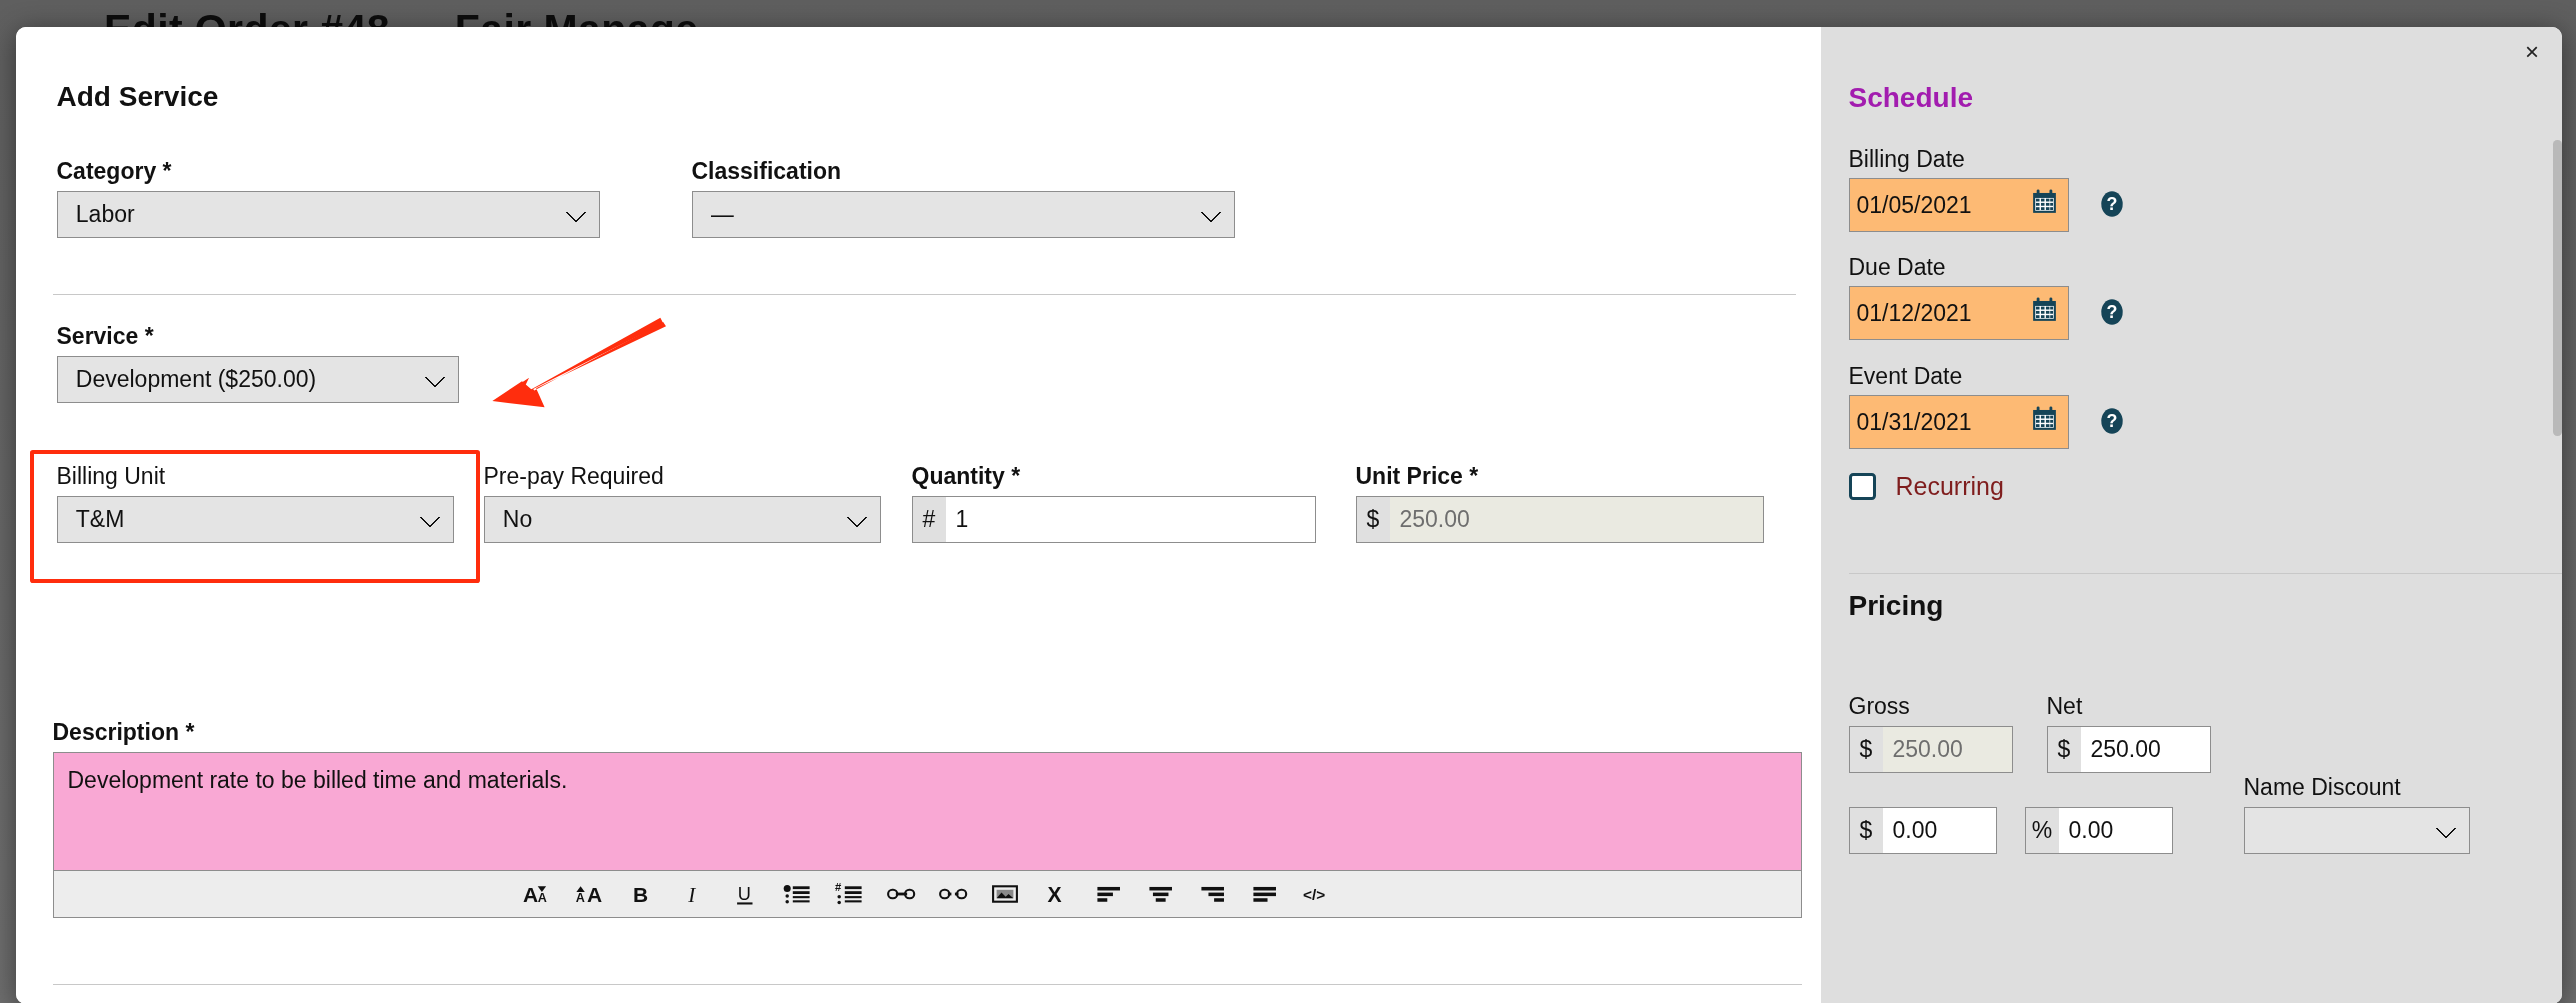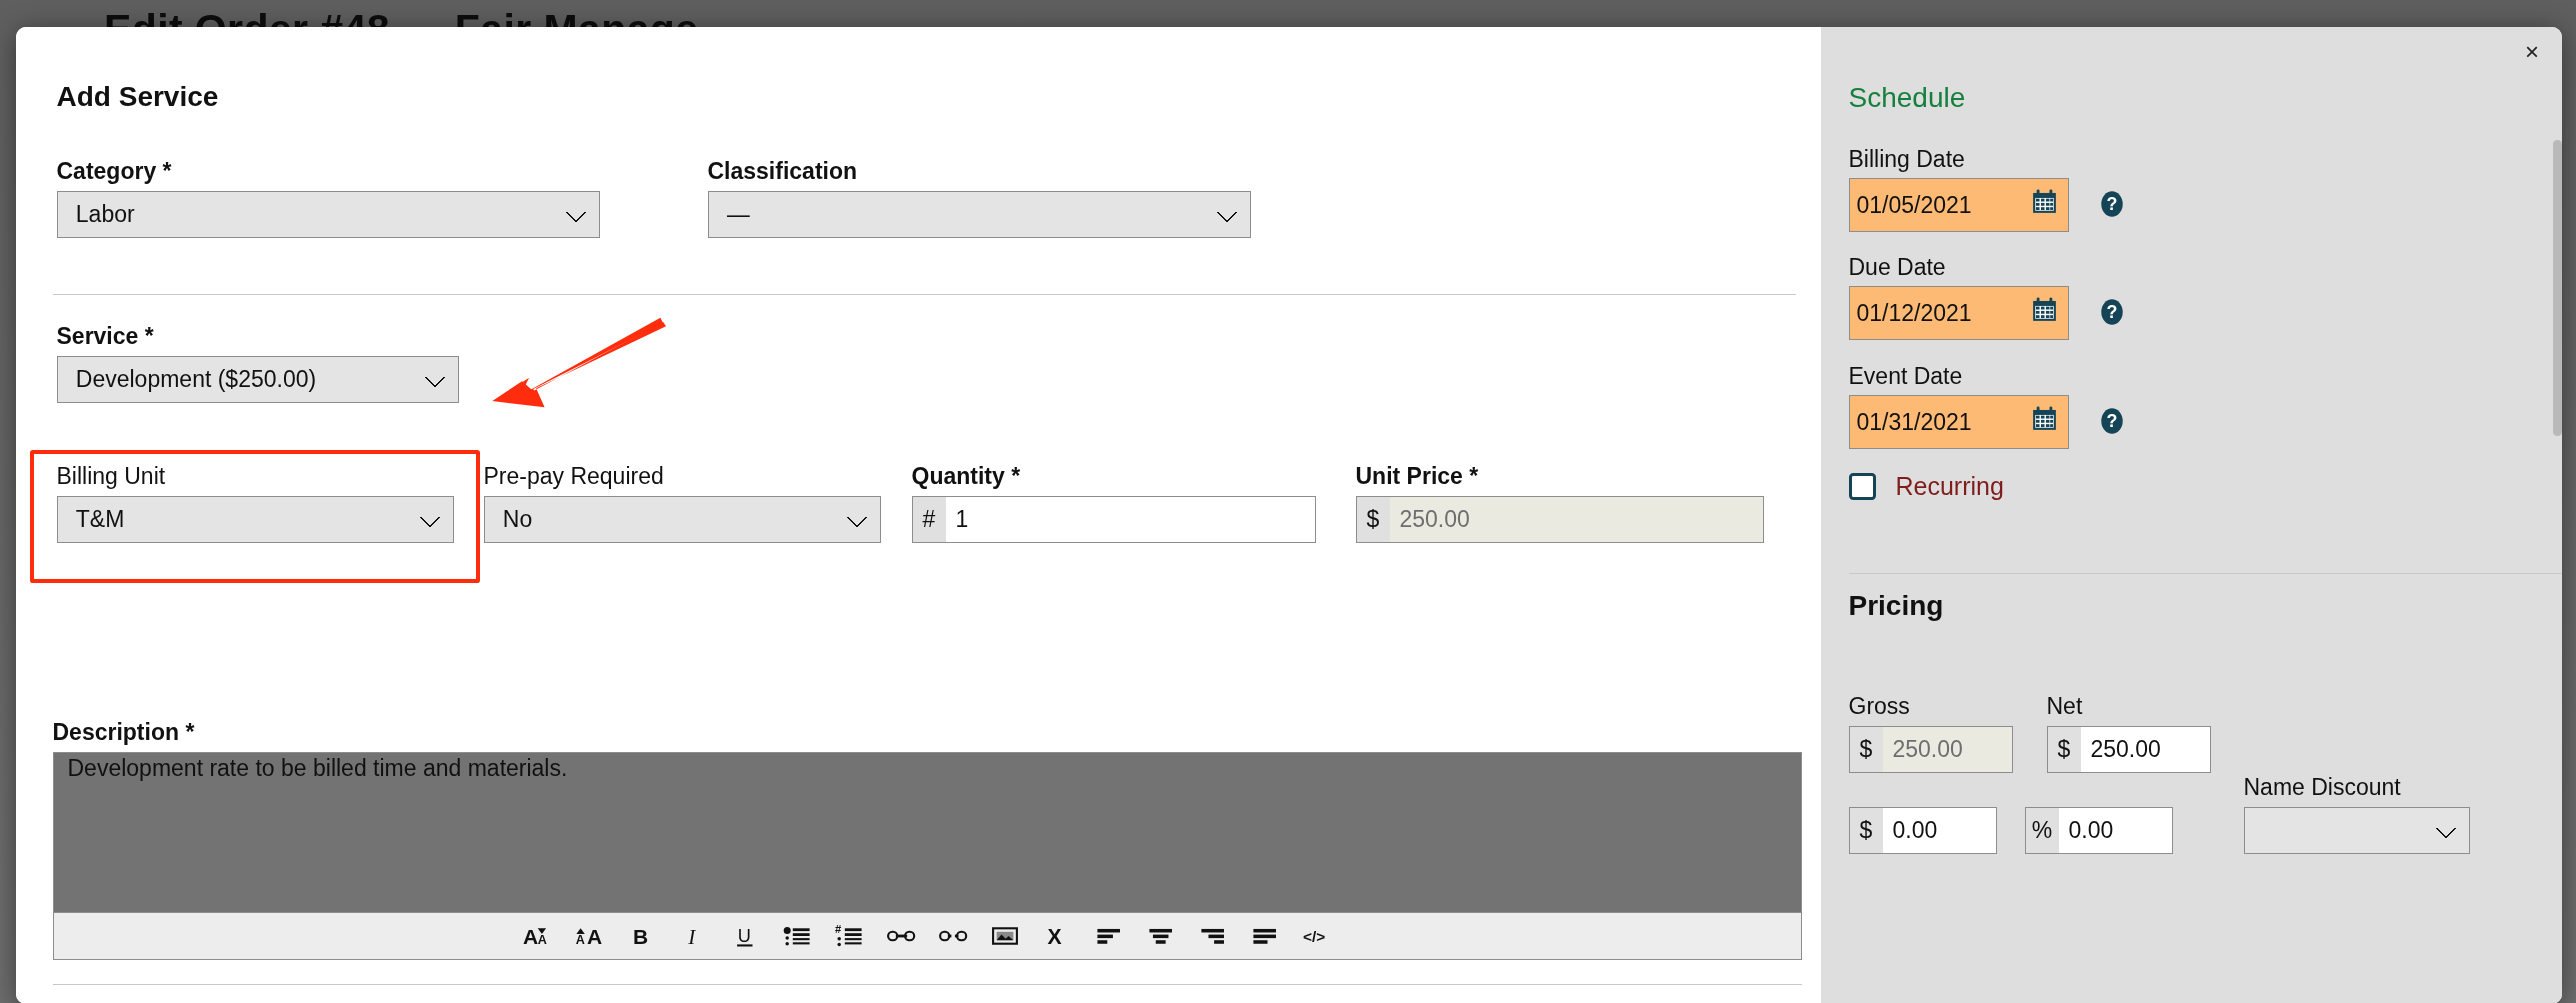--- a/index.html
+++ b/index.html
@@ -96,21 +96,21 @@
   hr.rule {
     border:none; border-top:1.4px solid #c8c8c8;
     margin:0;
   }
 
   
   #modal-title {
     position:absolute; left:41px; top:54px;
     font-size:28px; font-weight:bold; color:#111;
   }
-  #row-category { position:absolute; left:41px; top:131px; display:flex; gap:16px;justify-content:center; }
+  #row-category { position:absolute; left:41px; top:131px; display:flex; gap:0;justify-content:center; }
   #row-category .field-cat { width:543px; }
   #row-category .field-class { margin-left:92px; width:543px; }
   #row-category select { width:100%; }
 
   #rule-1 { position:absolute; left:37px; top:267px; width:1743px; }
 
   #row-service { position:absolute; left:41px; top:296px; }
   #row-service select { width:402px; }
 
   #billing-highlight {
@@ -125,40 +125,40 @@
   #f-prepay { margin-left:30px; width:397px; }
   #f-prepay select { width:100%; }
   #f-quantity { margin-left:31px; width:404px; }
   #f-unitprice { margin-left:40px; width:408px; }
 
   #f-name { position:absolute; left:37px; top:565px; width:1749px; }
   #f-name input { width:100%; }
 
   #f-desc { position:absolute; left:37px; top:692px; width:1749px; }
   #desc-box {
-    border:1.4px solid #8d8d8d; background:#737373;
-    height:161px; padding:2px 14px;
+    border:1.4px solid #8d8d8d; background:#f9a8d4;
+    height:119px; padding:14px 14px;
     font-size:23px; color:#111;
   }
   #desc-toolbar {
     border:1.4px solid #8d8d8d; border-top:none;
     background:#ededed; height:47px;
     display:flex; align-items:center; justify-content:center;
     gap:21px;
   }
   .tb-btn {
     width:31px; height:31px;
     display:flex; align-items:center; justify-content:center;
     color:#111;
   }
   .tb-btn svg { display:block; }
   #rule-2 { position:absolute; left:37px; top:957px; width:1749px; }
 
   
-  #sched-title { position:absolute; left:28px; top:55px; font-size:28px; font-weight:normal; color:#15803d; }
+  #sched-title { position:absolute; left:28px; top:55px; font-size:28px; font-weight:bold; color:#a21caf; }
   .date-field { position:absolute; left:28px; }
   .date-field .lbl { margin-bottom:5.6px; }
   .date-row { display:flex; align-items:center; }
   .date-input-wrap {
     position:relative; width:220px; height:54px;
     border:1.4px solid #8d8d8d; background:#fdba74;
     display:flex; align-items:center;
   }
   .date-input-wrap input {
     border:none; background:transparent; outline:none;

